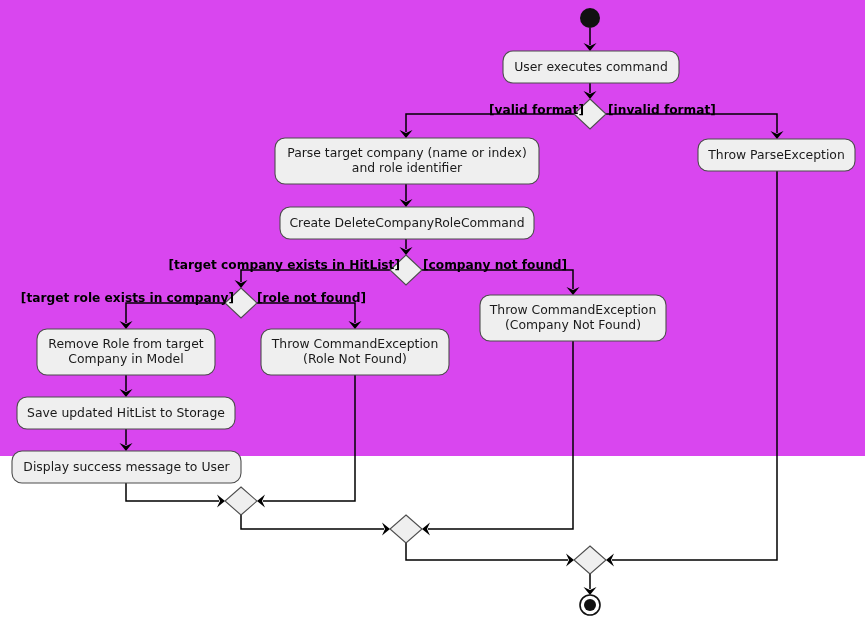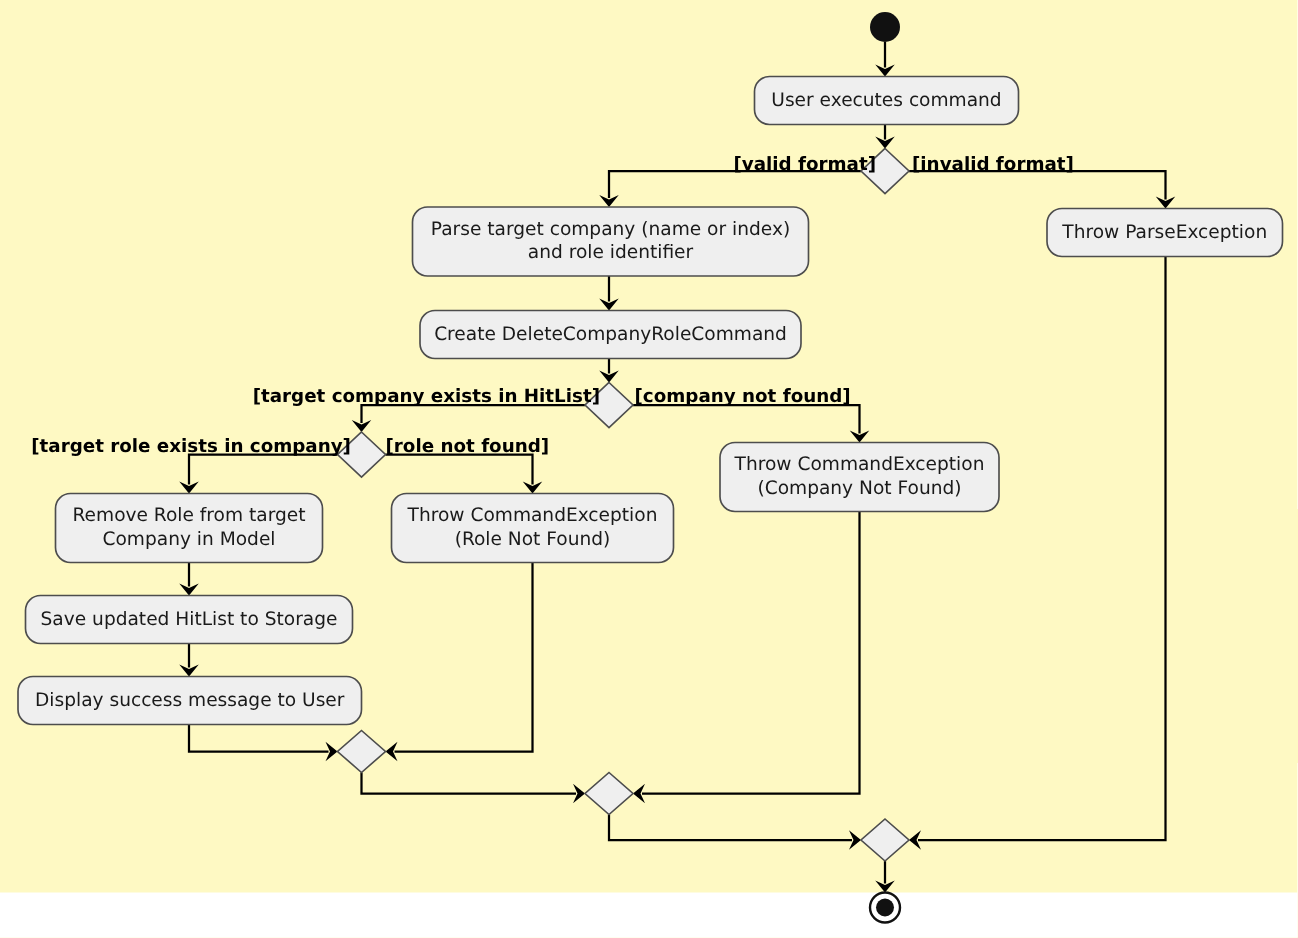--- a/index.html
+++ b/index.html
@@ -9,22 +9,22 @@
   }
   body {
     font-family: "DejaVu Sans", sans-serif;
     width: 865px;
     height: 625px;
     overflow: hidden;
   }
   #diagram-root {
     position: relative;
     width: 865px;
-    height: 595px;
-    background: #fef9c3;
+    height: 456px;
+    background: #d946ef;
   }
   svg.diagram-canvas {
     display: block;
     width: 865px;
     height: 625px;
   }
   .node-box {
     fill: #efefef;
     stroke: #4d4d4d;
     stroke-width: 1.1;

